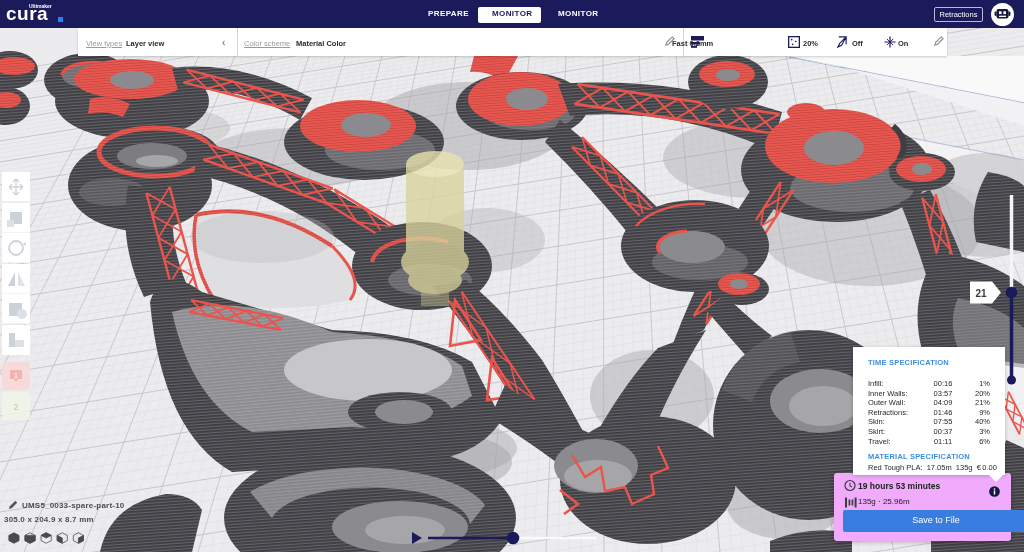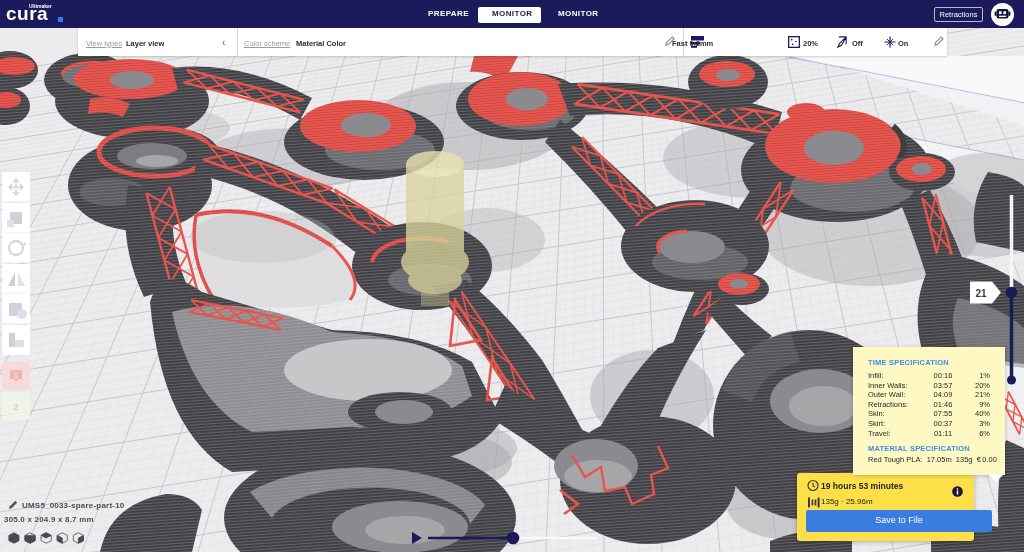--- a/index.html
+++ b/index.html
@@ -13,27 +13,27 @@
 .avatar { position:absolute; left:991px; top:3px; width:23px; height:23px; border-radius:50%; background:#fff; z-index:11; }
 .tbar { position:absolute; left:78px; top:28px; width:869px; height:28px; background:#fff; box-shadow:0 1px 2px rgba(0,0,0,0.18); z-index:9; font-size:7.5px; color:#333; }
 .tl { position:absolute; top:38.5px; white-space:nowrap; z-index:9; font-size:7.5px; }
 .glabel { color:#9a9a9e;text-decoration:underline; }
 .bval { font-weight:bold; color:#2b2b2e; }
 .ic { position:absolute; z-index:9; }
 .lcell { position:absolute; left:2px; width:28px; height:30px; background:#fff; border-bottom:1px solid #f4f4f6; z-index:8; }
 .lbadge { position:absolute; left:2px; width:28px; height:28px; border-radius:3px; z-index:8; }
 .fi1 { position:absolute; left:22px; top:501px; font-size:8px; font-weight:bold; color:#4e4e52; z-index:8; letter-spacing:0.2px; }
 .fi2 { position:absolute; left:4px; top:515px; font-size:8px; font-weight:bold; color:#4e4e52; z-index:8; letter-spacing:0.2px; }
-.timepanel { position:absolute; left:853px; top:347px; width:152px; height:128px; background:#fef9c3; z-index:12; box-shadow:0 1px 4px rgba(0,0,0,0.22); }
+.timepanel { position:absolute; left:853px; top:347px; width:152px; height:128px; background:#ffffff; z-index:12; box-shadow:0 1px 4px rgba(0,0,0,0.22); }
 .tp-title { color:#3f8edf; font-weight:bold; font-size:7.5px; letter-spacing:0.2px; }
 .tp-row { display:flex; height:9.6px; line-height:9.6px; font-size:7.5px; color:#28282b; }
 .tp-row .l { width:60px; }
 .tp-row .m { width:30px; text-align:center; }
 .tp-row .r { width:32px; text-align:right; }
-.savepanel { position:absolute; left:797px; top:473px; width:177px; height:68px; background:#fde047; border-radius:3px; box-shadow:0 1px 5px rgba(0,0,0,0.28); z-index:11; }
+.savepanel { position:absolute; left:834px; top:473px; width:177px; height:68px; background:#f0abfc; border-radius:3px; box-shadow:0 1px 5px rgba(0,0,0,0.28); z-index:11; }
 .savebtn { position:absolute; left:9px; top:37px; width:186px; height:21.5px; background:#3a7de0; border-radius:2px; color:#fff; font-size:9px; text-align:center; line-height:21.5px; }
 .notch { position:absolute; left:988px; top:474px; width:0; height:0; border-left:8px solid transparent; border-right:8px solid transparent; border-top:8px solid #fff; z-index:13; }
 svg text { font-family:"Liberation Sans",sans-serif; }
 </style></head>
 <body>
 <div id="app">
 <svg style="position:absolute;left:0;top:28px" width="1024" height="524" viewBox="0 28 1024 524">
 <defs>
 <pattern id="ds" patternUnits="userSpaceOnUse" width="7" height="3" patternTransform="rotate(-4)">
  <rect width="7" height="3" fill="#3d3d41"></rect>
@@ -644,21 +644,21 @@
  <line x1="51.5" y1="102" x2="51.5" y2="188" stroke="#1b1b5c" stroke-width="3.5"></line>
  <circle cx="51.5" cy="190" r="4.5" fill="#1b1b5c"></circle>
  <circle cx="51.5" cy="102.5" r="5.8" fill="#1b1b5c"></circle>
  <path d="M10,91.5 L32,91.5 41,102.5 32,113.5 10,113.5 Z" fill="#fff"></path>
  <text x="21" y="106.5" font-size="10" font-weight="bold" fill="#3a3a3e" text-anchor="middle">21</text>
 </svg>
 
 <div class="timepanel">
  <div style="position:absolute;left:15px;top:11px">
   <div class="tp-title">TIME SPECIFICATION</div>
-  <div style="margin-top:4px">
+  <div style="margin-top:12px">
    <div class="tp-row">
             <span class="l">Infill:</span>
             <span class="m">00:16</span>
             <span class="r">1%</span>
           </div>
    <div class="tp-row">
             <span class="l">Inner Walls:</span>
             <span class="m">03:57</span>
             <span class="r">20%</span>
           </div>

